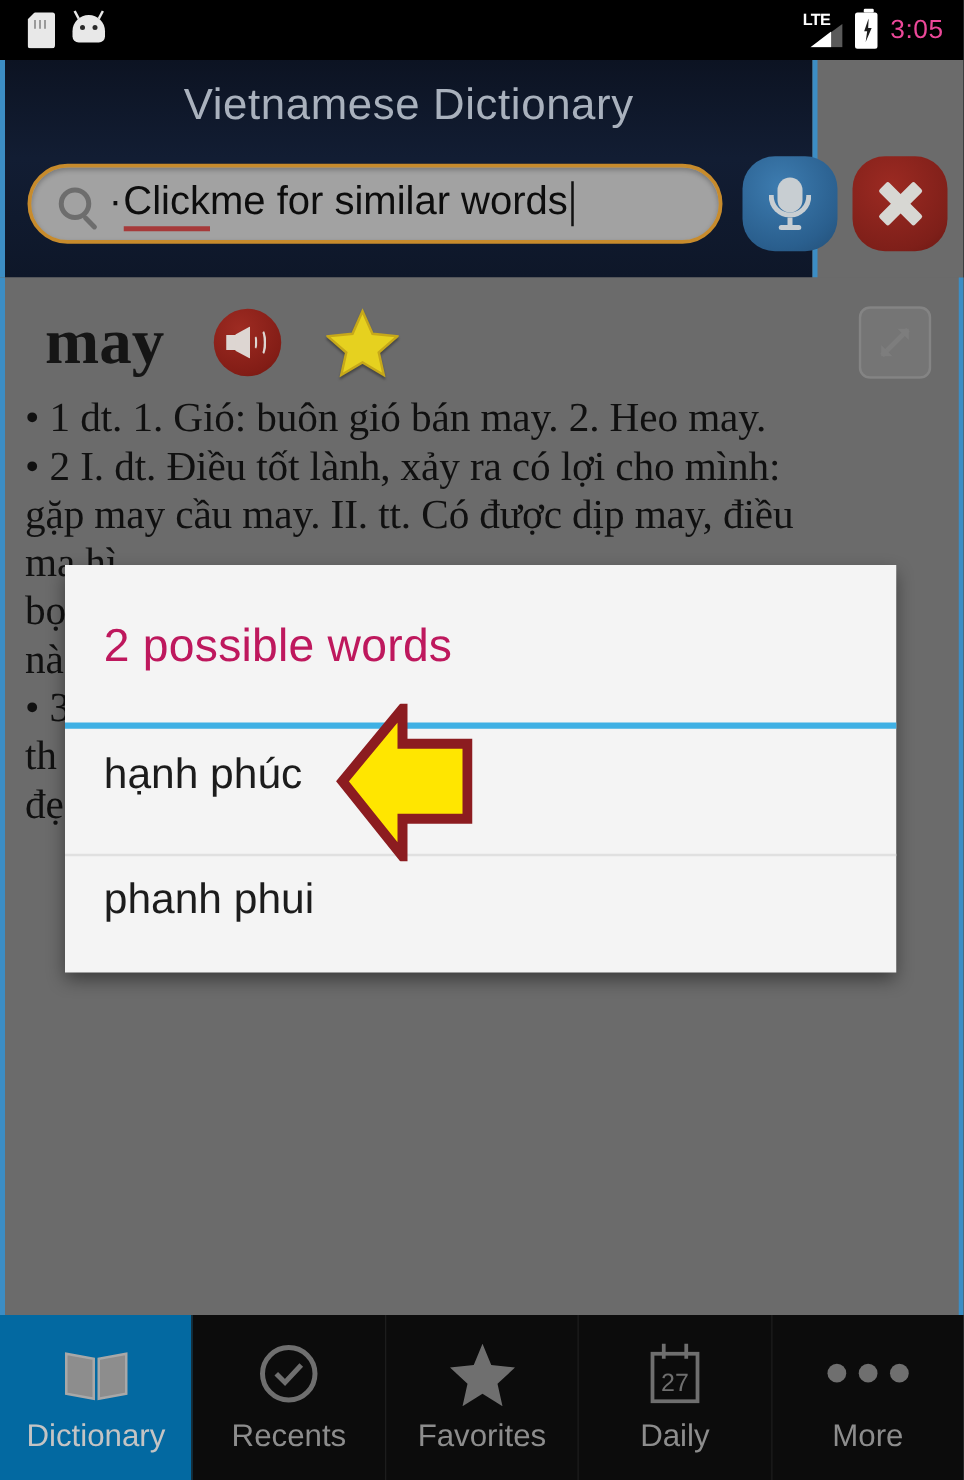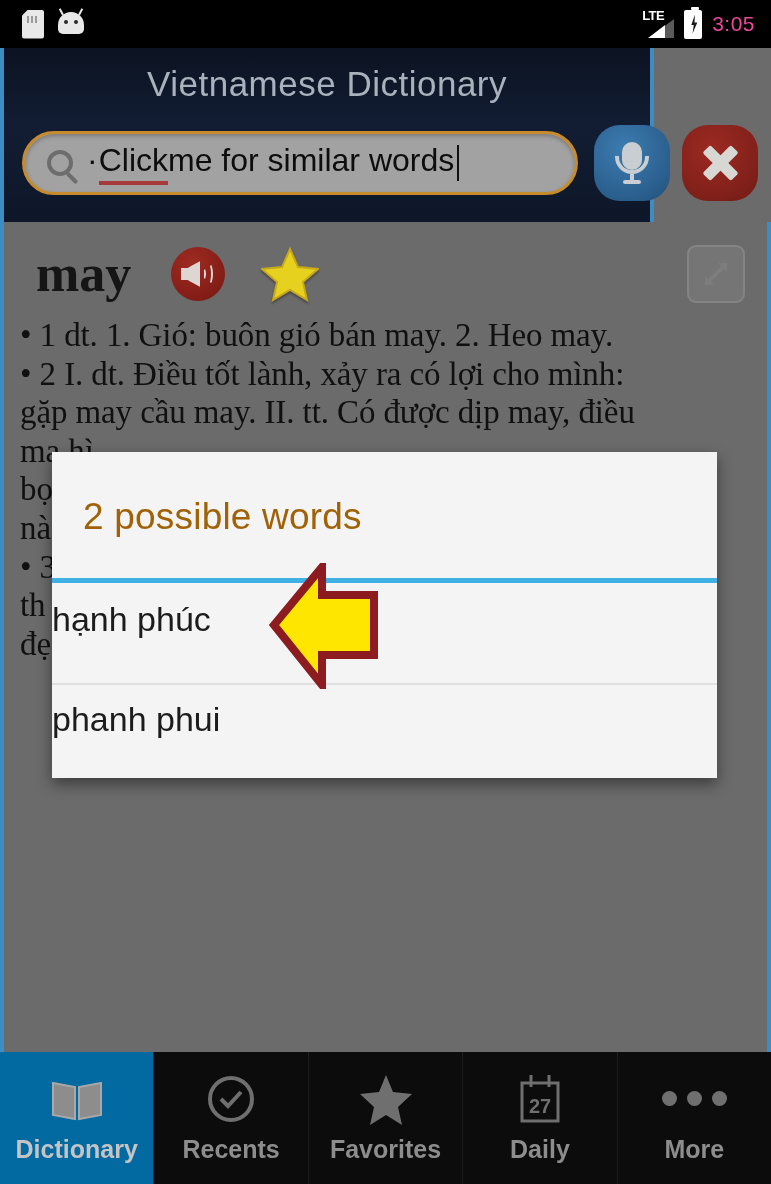--- a/index.html
+++ b/index.html
@@ -244,33 +244,34 @@
     pointer-events: none;
   }
   #dialog {
     position: absolute; left: 52px; top: 452px;
     width: 665px; height: 326px;
     background: #f4f4f4;
     box-shadow: 0 6px 14px rgba(0,0,0,.45);
     z-index: 20;
   }
   #dialog-title {
-    color: #a16207;
+    color: #be185d;
     font-size: 37px;
     padding: 44px 12px 0 31px;
     letter-spacing: 0.2px;
   }
   #dialog-title-rule {
     position: absolute; left: 0; top: 126px;
     width: 665px; height: 5px; background: #3fb0e4;
   }
   .dialog-item {
     position: relative;
     height: 100px;
     display: flex; align-items: center;
+    padding-left: 31px;
     font-size: 34px; color: #1c1c1c;
   }
   #dialog-item-0 { margin-top: 31px; }
   #dialog-divider {
     position: absolute; left: 0; top: 231px;
     width: 665px; height: 2px; background: #e0e0e0;
   }
 
   
   #arrow-annotation {
@@ -287,21 +288,20 @@
     display: flex;
   }
   .nav-item {
     flex: 1 1 0;
     display: flex; flex-direction: column;
     align-items: center; justify-content: center;
     gap: 10px;
     border-right: 1px solid #1d1d1d;
     color: #8d8d8d;
     font-size: 25px;
-    font-weight: bold;
   }
   .nav-item:last-child { border-right: none; }
   .nav-item.active { background: #0369a1; color: #c4c4c4; }
   .nav-icon { width: 56px; height: 52px; display: flex; align-items: center; justify-content: center; }
 
   .dots { display: flex; gap: 10px; }
   .dots span { width: 15px; height: 15px; border-radius: 50%; background: #6f6f6f; }
 </style>
 </head>
 <body>

